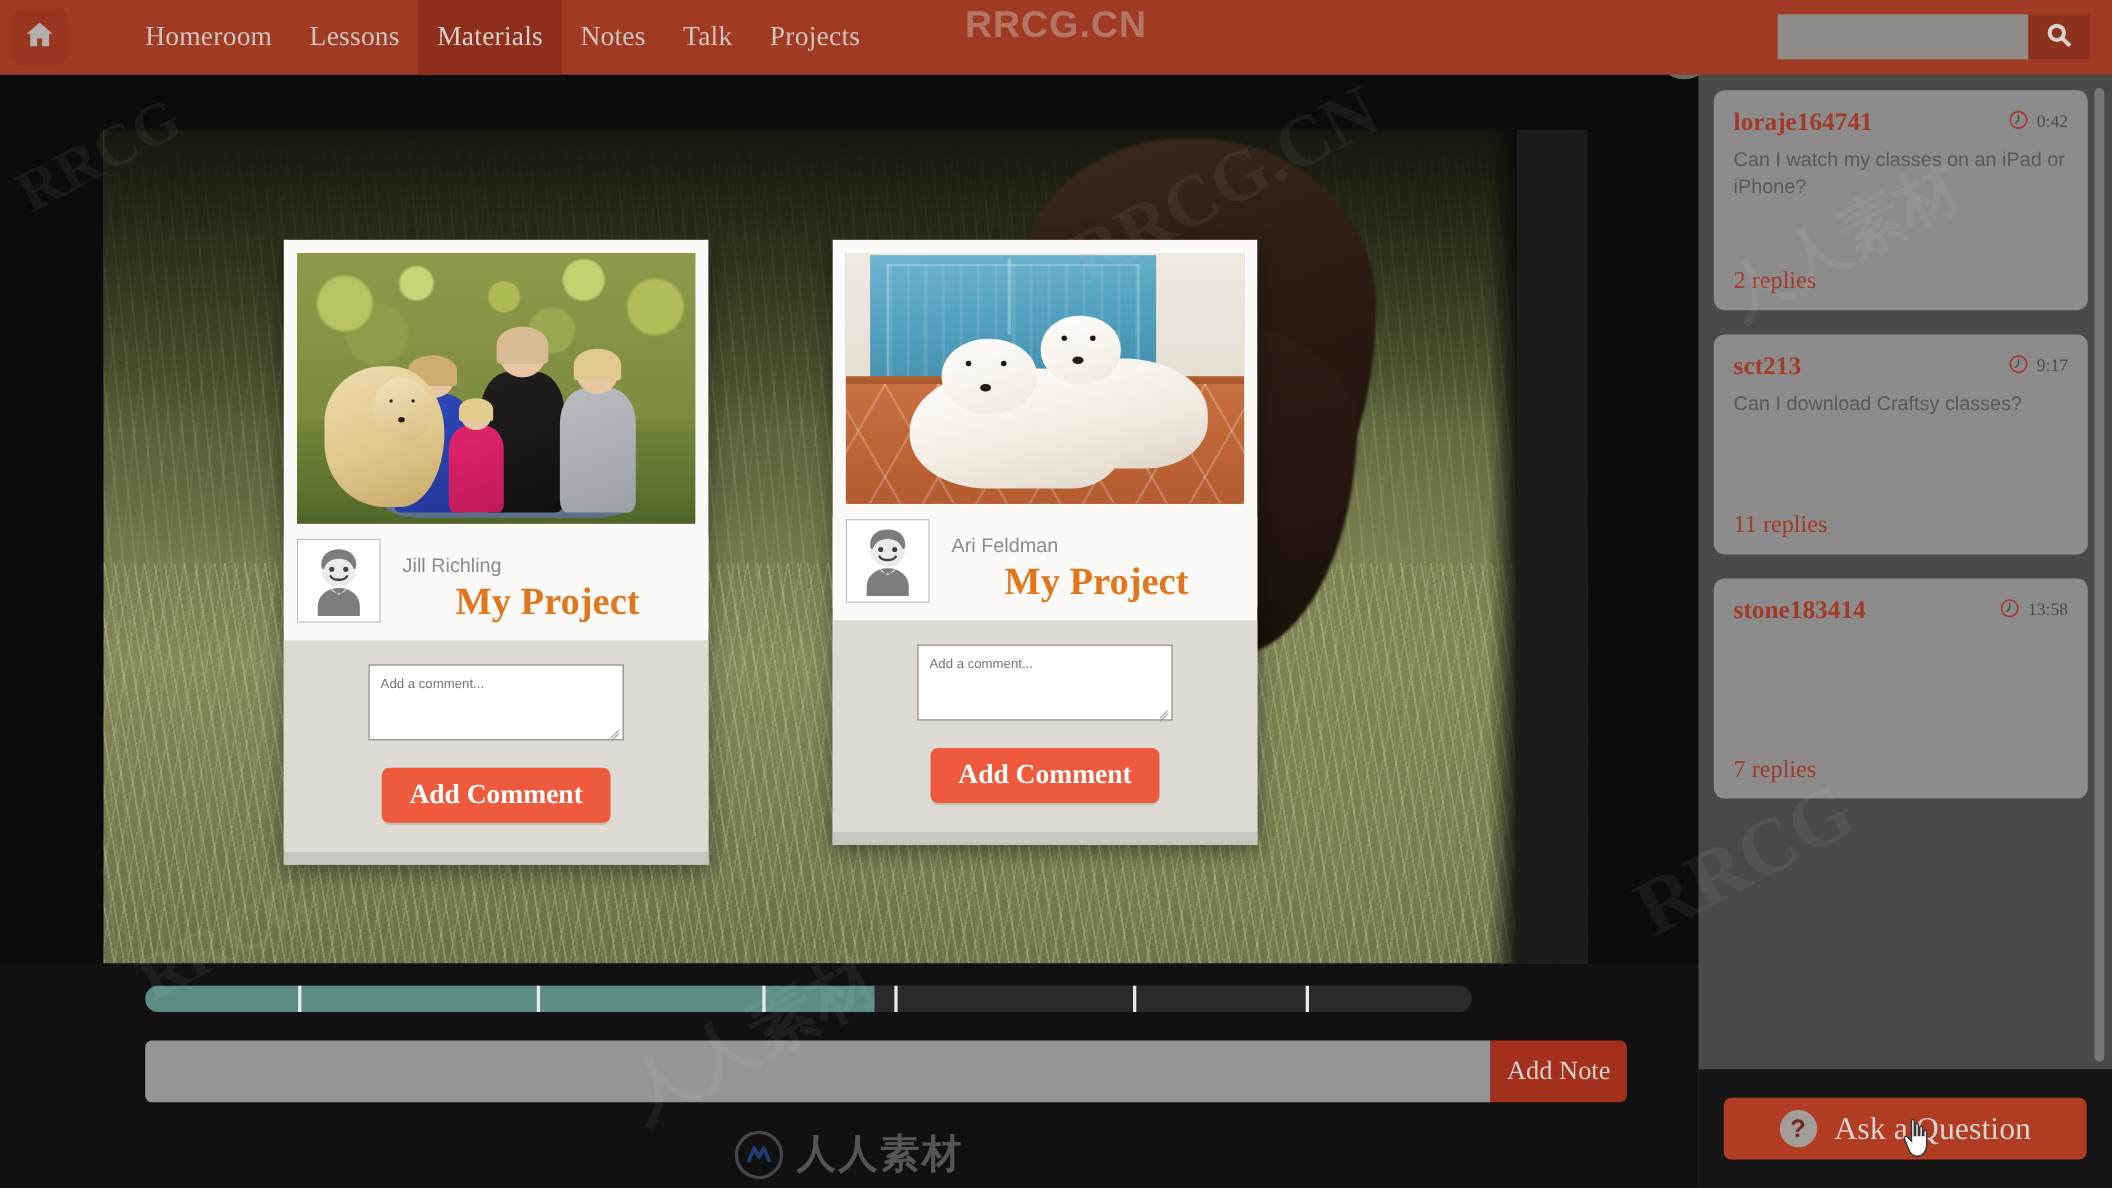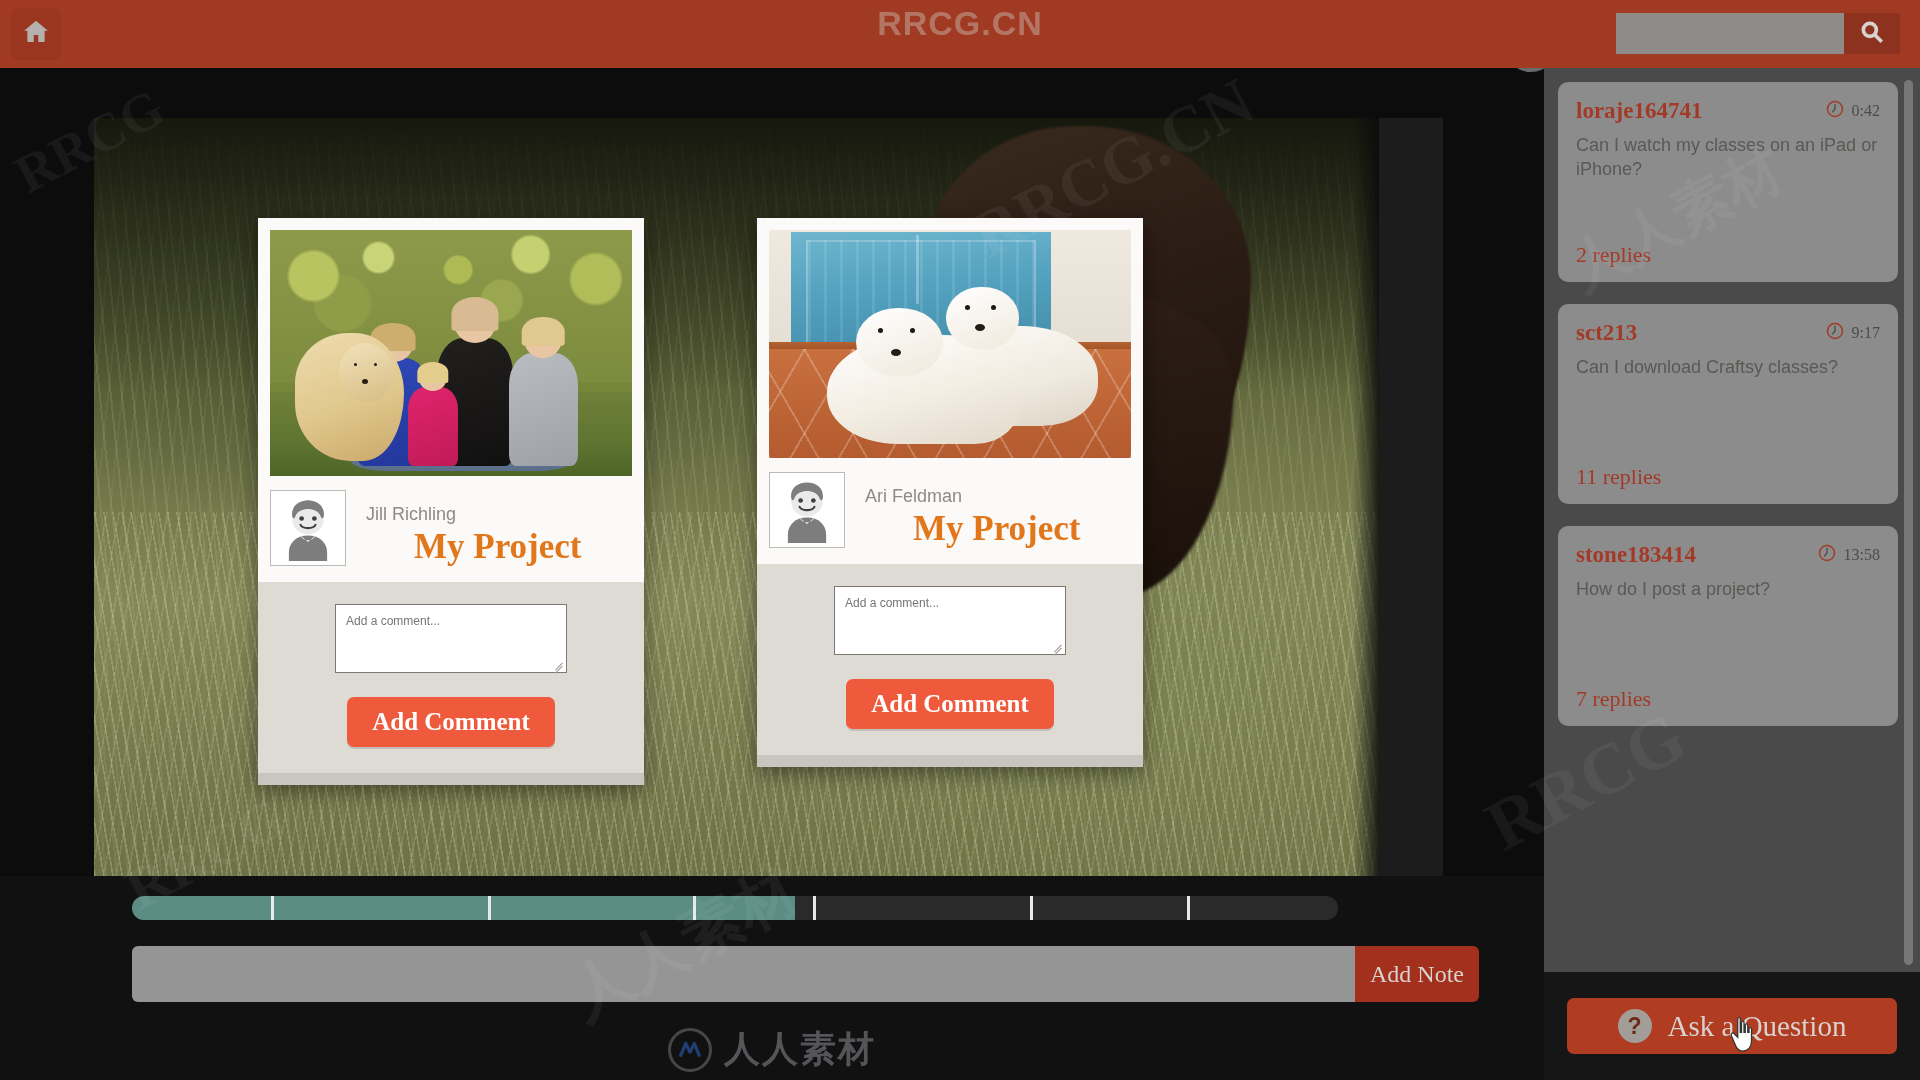--- a/index.html
+++ b/index.html
@@ -427,20 +427,28 @@
 
 <div id="app">
 
   <div class="topnav">
     <div class="home-btn">
       <span>
         <svg viewBox="0 0 24 24">
             <path d="M12 3 2.5 11h2.6v9h5.1v-5.6h3.6V20h5.1v-9h2.6z"></path>
           </svg>
       </span>
+    </div>
+    <div class="navlinks">
+      <div class="navlink">Homeroom</div>
+      <div class="navlink">Lessons</div>
+      <div class="navlink active">Materials</div>
+      <div class="navlink">Notes</div>
+      <div class="navlink">Talk</div>
+      <div class="navlink">Projects</div>
     </div>
     <div class="brandmark">RRCG.CN</div>
     <div class="searchwrap">
       <input class="searchbox" type="text" value="" placeholder="" style="">
       <button class="searchbtn">
         <span>
           <svg viewBox="0 0 24 24">
               <circle cx="10" cy="10" r="6"></circle>
               <line x1="14.5" y1="14.5" x2="21" y2="21"></line>
             </svg>
@@ -669,21 +677,20 @@
           <div class="qa-time">
             <span>
               <svg viewBox="0 0 24 24">
                   <circle cx="12" cy="12" r="9" stroke="#a33a28" stroke-width="1.8" fill="none"></circle>
                   <path d="M12 12 L12 6.5 M12 12 L9 15.5" stroke="#4e4b48" stroke-width="1.6" fill="none" stroke-linecap="round"></path>
                 </svg>
             </span>
             <span>13:58</span>
           </div>
         </div>
-        <div class="qa-body">How do I post a project?</div>
         <div class="qa-replies">7 replies</div>
       </div>
 
     </div>
     <div class="qa-scrollbar"></div>
 
     <div class="qa-footer">
       <button class="ask-btn">
         <span class="q-mark">?</span>
         <span>Ask a Question</span>

